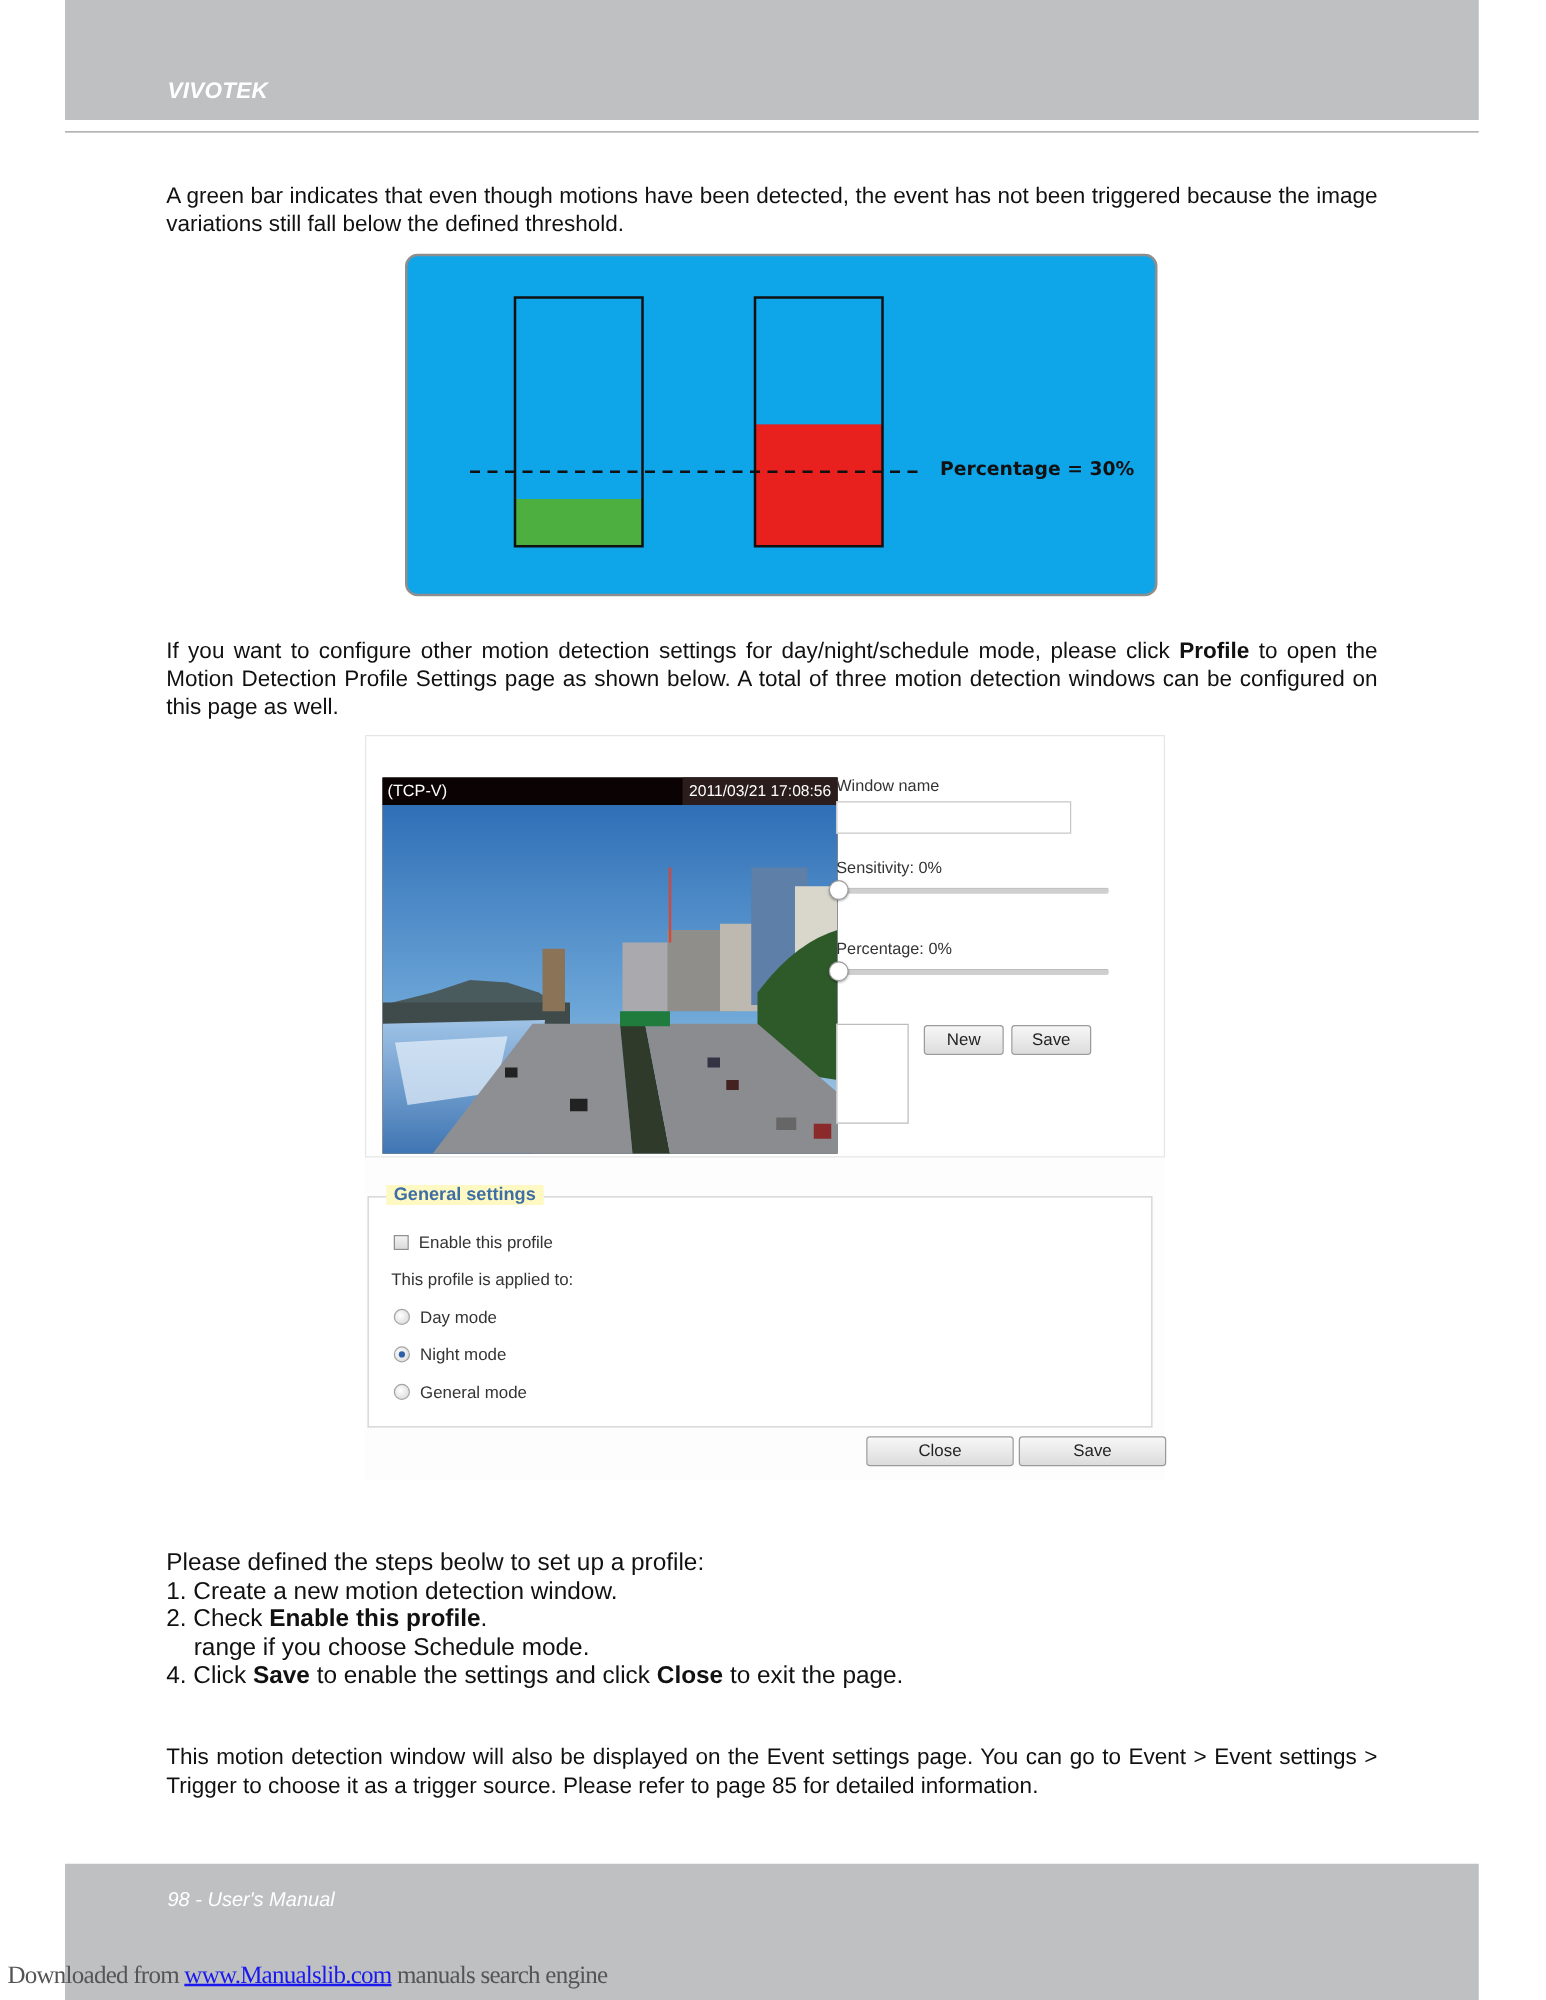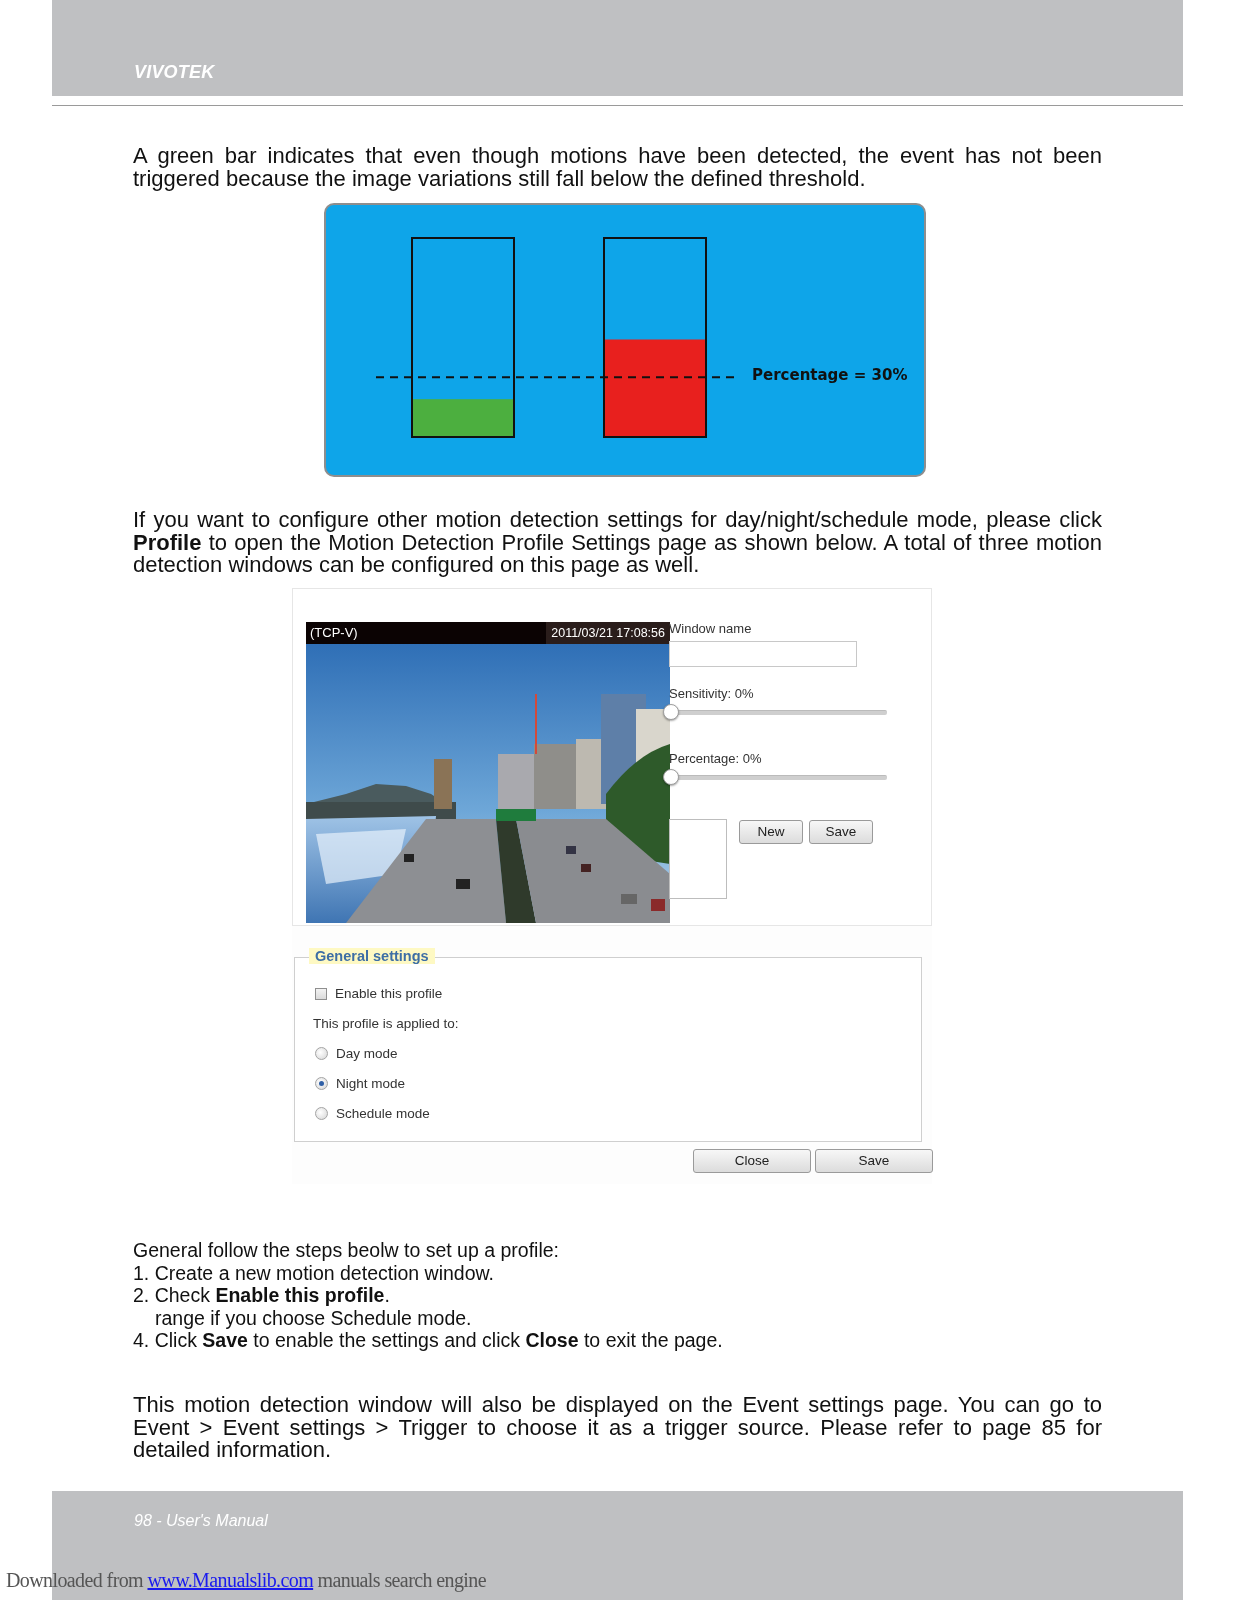--- a/index.html
+++ b/index.html
@@ -11,21 +11,21 @@
     position: absolute; left: 52px; top: 0; width: 1131px; height: 96px; background: #bfc0c2;
   }
   .header-brand {
     position: absolute; left: 134px; top: 62px; color: #fff; font-style: italic; font-weight: bold;
     font-size: 18px; letter-spacing: 0.2px;
   }
   .header-rule {
     position: absolute; left: 52px; top: 105px; width: 1131px; height: 1px; background: #9a9a9a;
   }
   .para {
-    position: absolute; left: 133px; width: 969px; font-size: 22px; line-height: 22.6px;
+    position: absolute; left: 133px; width: 969px; font-size: 18px; line-height: 22.6px;
     text-align: justify; text-align-last: left;
   }
   .para b { font-weight: bold; }
   #para1 { top: 145px; }
   #para2 { top: 509px; }
 
   
   .diagram {
     position: absolute; left: 324px; top: 203px; width: 602px; height: 274px;
     border: 2px solid #8e8e8e; border-radius: 10px; background: #0ea5e9; box-sizing: border-box;
@@ -216,30 +216,30 @@
     <div class="opt-row" style="top:88px;">
       <span class="radio"></span>
       <span>Day mode</span>
     </div>
     <div class="opt-row" style="top:118px;">
       <span class="radio checked"></span>
       <span>Night mode</span>
     </div>
     <div class="opt-row" style="top:148px;">
       <span class="radio"></span>
-      <span>Schedule mode</span>
+      <span>General mode</span>
     </div>
   </div>
 
   <button class="btn" style="left:401px; top:561px; width:118px;">Close</button>
   <button class="btn" style="left:523px; top:561px; width:118px;">Save</button>
 </div>
 
 <div class="steps">
-  <div>General follow the steps beolw to set up a profile:</div>
+  <div>Please defined the steps beolw to set up a profile:</div>
   <div>1. Create a new motion detection window.</div>
   <div><span>2. Check </span><b>Enable this profile</b><span>.</span></div>
   <div class="indent">range if you choose Schedule mode.</div>
   <div><span>4. Click </span><b>Save</b><span> to enable the settings and click </span><b>Close</b><span> to exit the page.</span></div>
 </div>
 
 <p class="para" id="para3" style="margin:0">This motion detection window will also be displayed on the Event settings page. You can go to Event &gt; Event settings &gt; Trigger to choose it as a trigger source. Please refer to page 85 for detailed information.</p>
 
 <div class="footer-band"></div>
 <div class="footer-text">98 - User's Manual</div>

